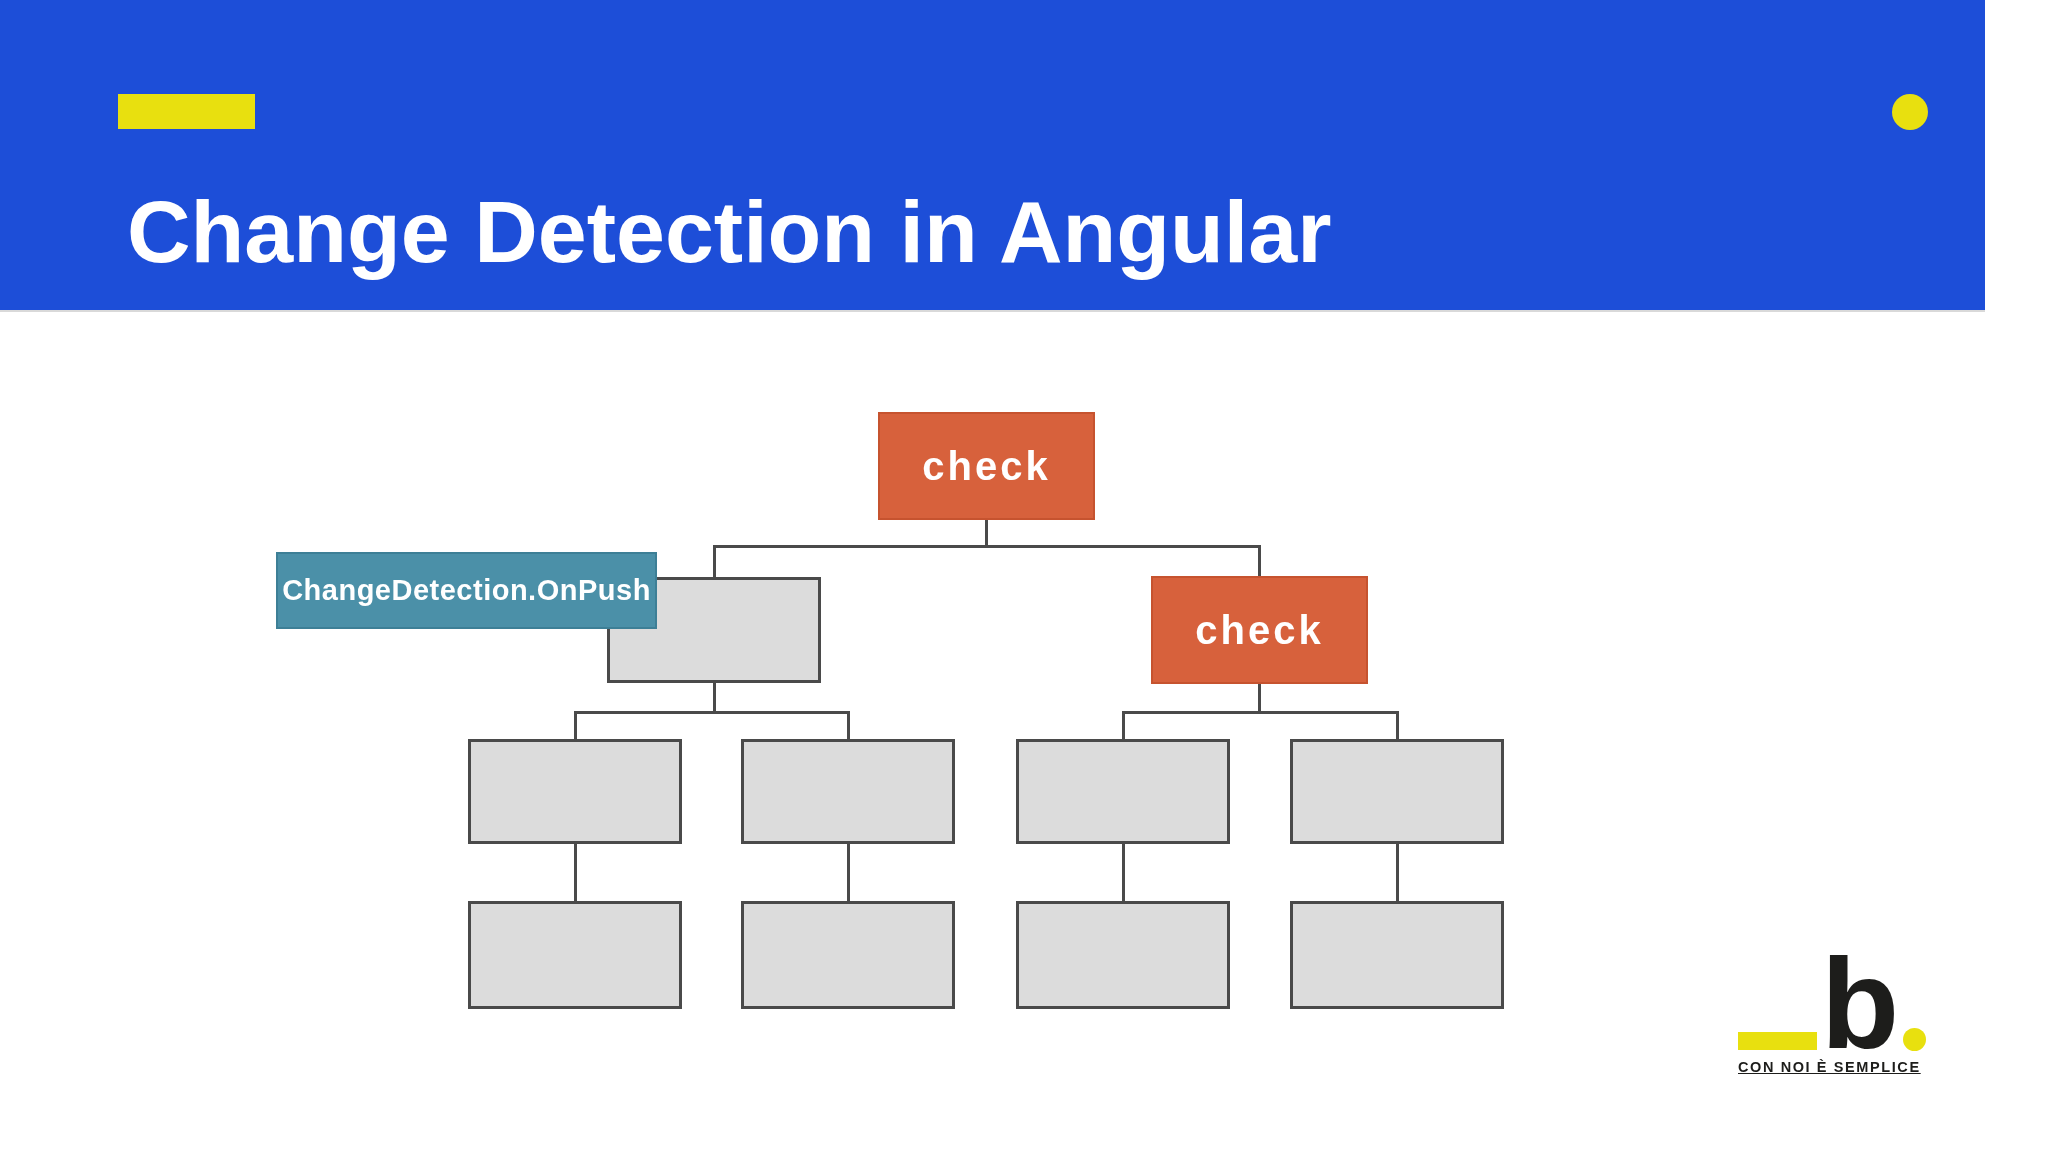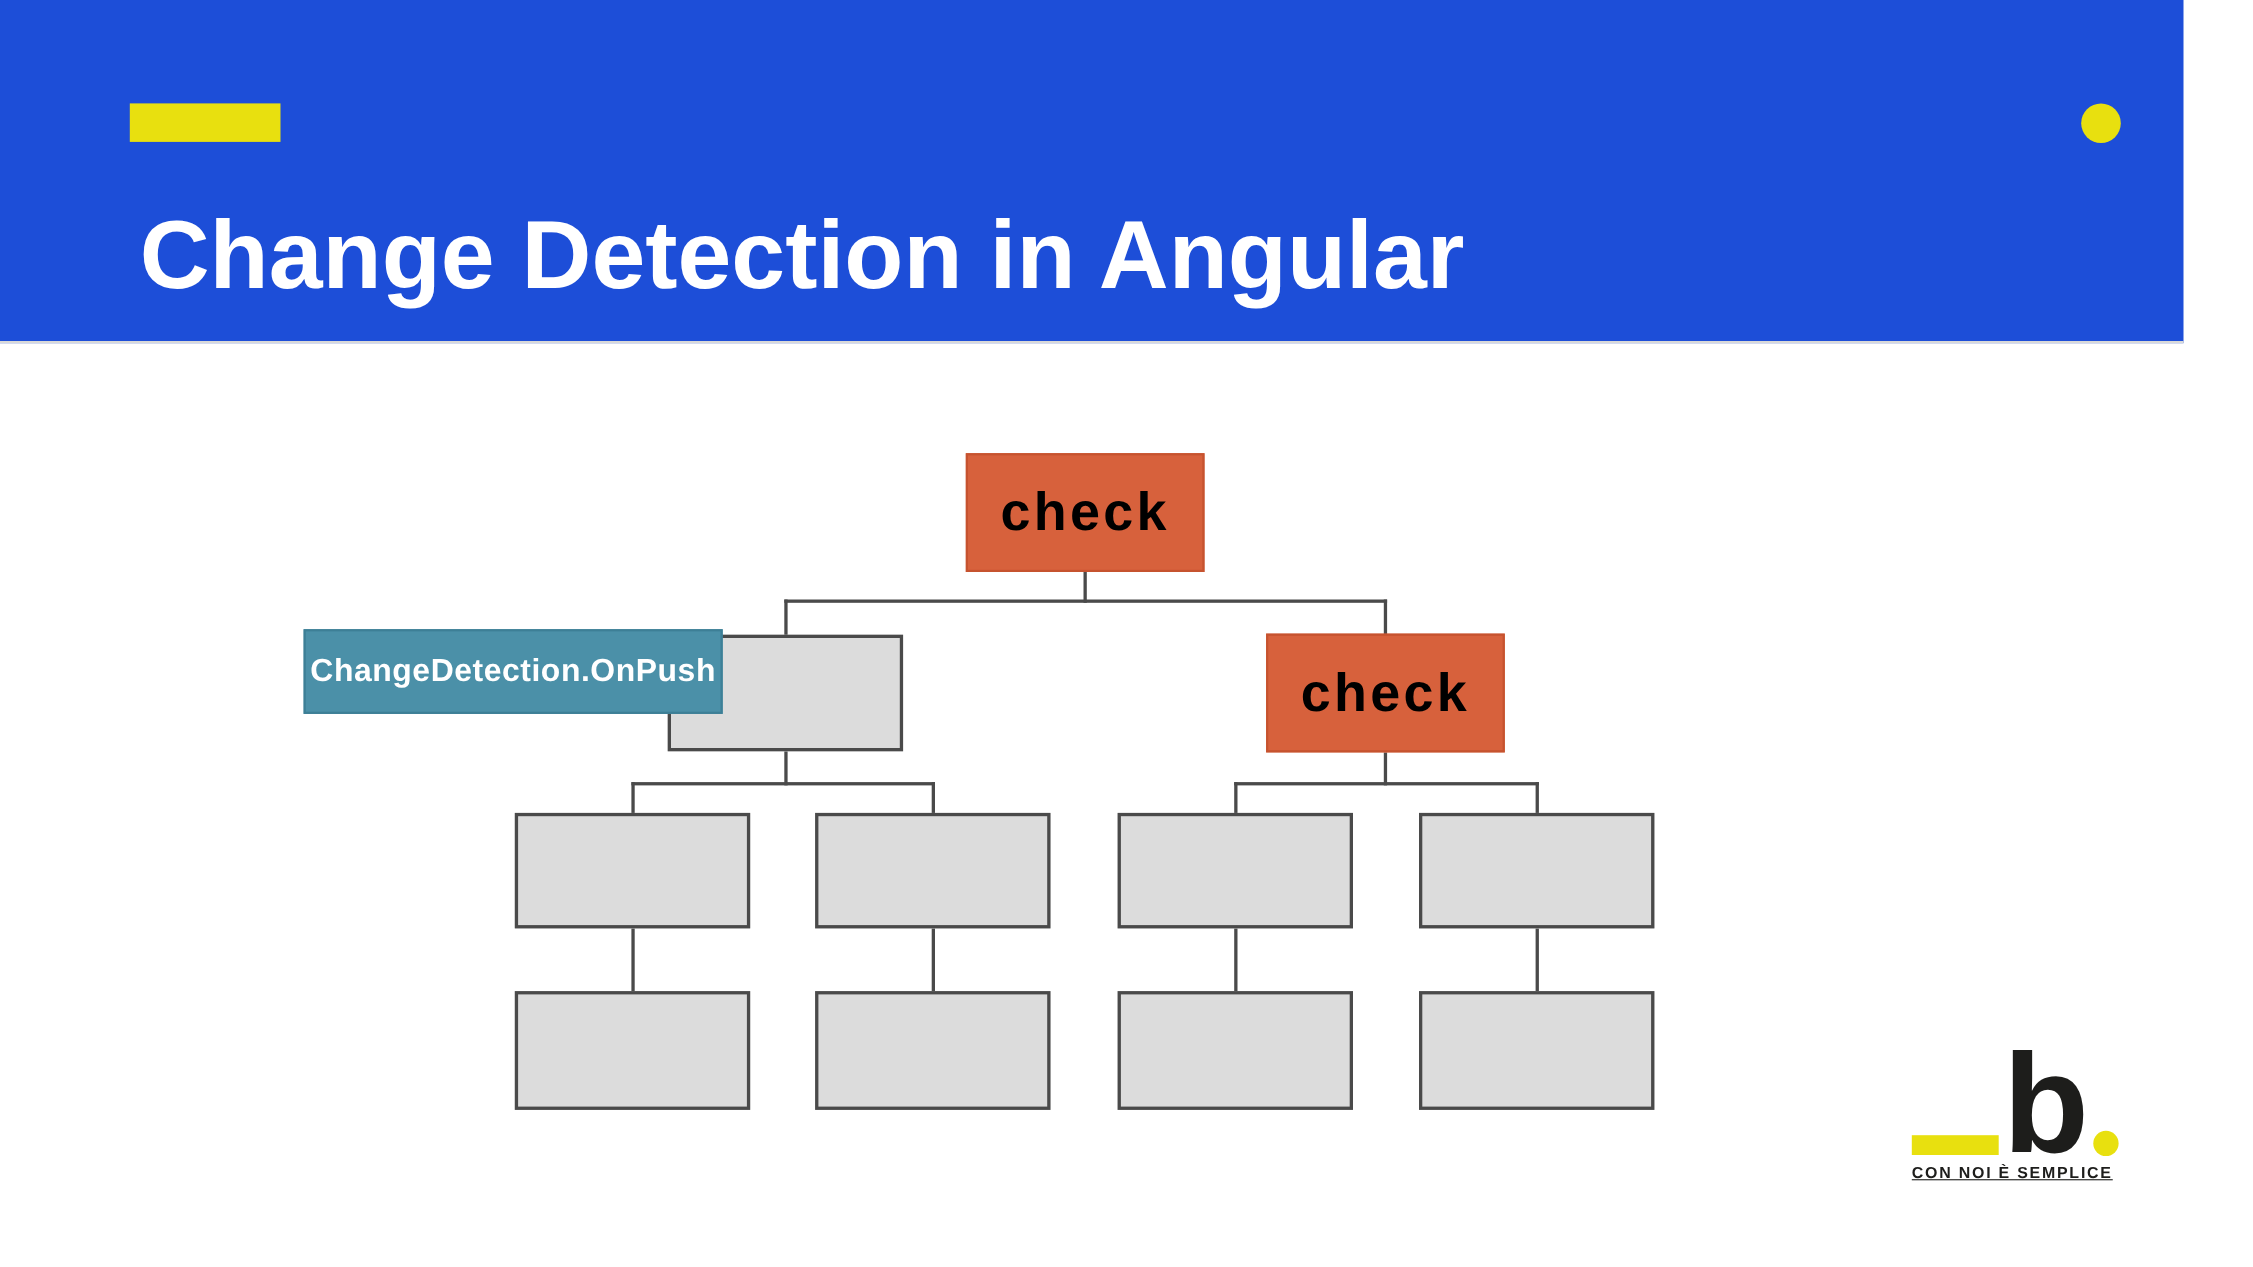--- a/index.html
+++ b/index.html
@@ -16,27 +16,27 @@
     color:#ffffff;font-size:88px;font-weight:bold;letter-spacing:0px;line-height:1;white-space:nowrap;
   }
   
   .node{
     position:absolute;box-sizing:border-box;
     background:#dcdcdc;border:3px solid #4a4a4a;
     display:flex;align-items:center;justify-content:center;
   }
   .node.orange{
     background:#d7613c;border:2px solid #c6532f;
-    color:#000000;font-size:49px;font-weight:bold;letter-spacing:3px;
+    color:#ffffff;font-size:40px;font-weight:bold;letter-spacing:3px;
   }
   .label-teal{
     position:absolute;box-sizing:border-box;z-index:5;
     background:#4b90a8;border:2px solid #3d7f96;
     display:flex;align-items:center;justify-content:center;
-    color:#ffffff;font-size:29px;font-weight:bold;letter-spacing:0.5px;margin-top:20px;
+    color:#ffffff;font-size:29px;font-weight:bold;letter-spacing:0.5px;
   }
   .conn{position:absolute;background:#4a4a4a;}
   
   .logo-bar{position:absolute;left:1738px;top:1032px;width:79px;height:18px;background:#e8e00f;}
   .logo-b{position:absolute;left:1821px;top:940px;font-size:128px;line-height:1;font-weight:bold;color:#1d1d1b;}
   .logo-dot{position:absolute;left:1903px;top:1028px;width:23px;height:23px;border-radius:50%;background:#e8e00f;}
   .logo-tagline{
     position:absolute;left:1738px;top:1059px;width:220px;
     color:#1d1d1b;font-size:14.5px;font-weight:bold;letter-spacing:1.6px;white-space:nowrap;text-decoration:underline;
   }

